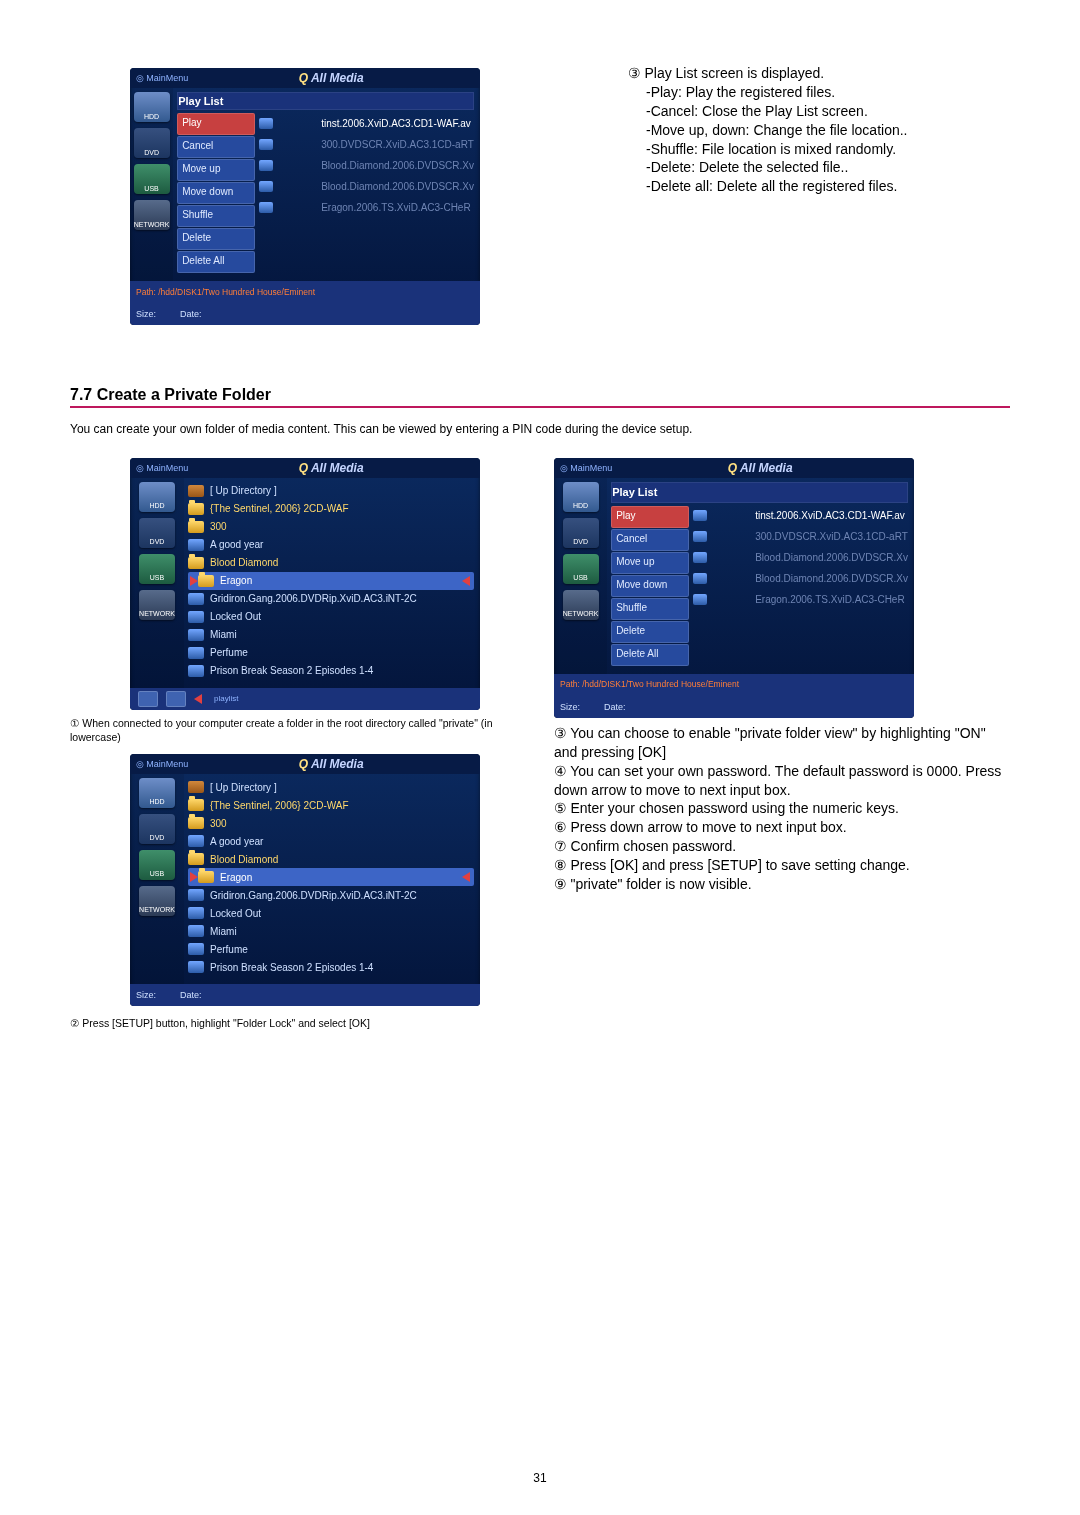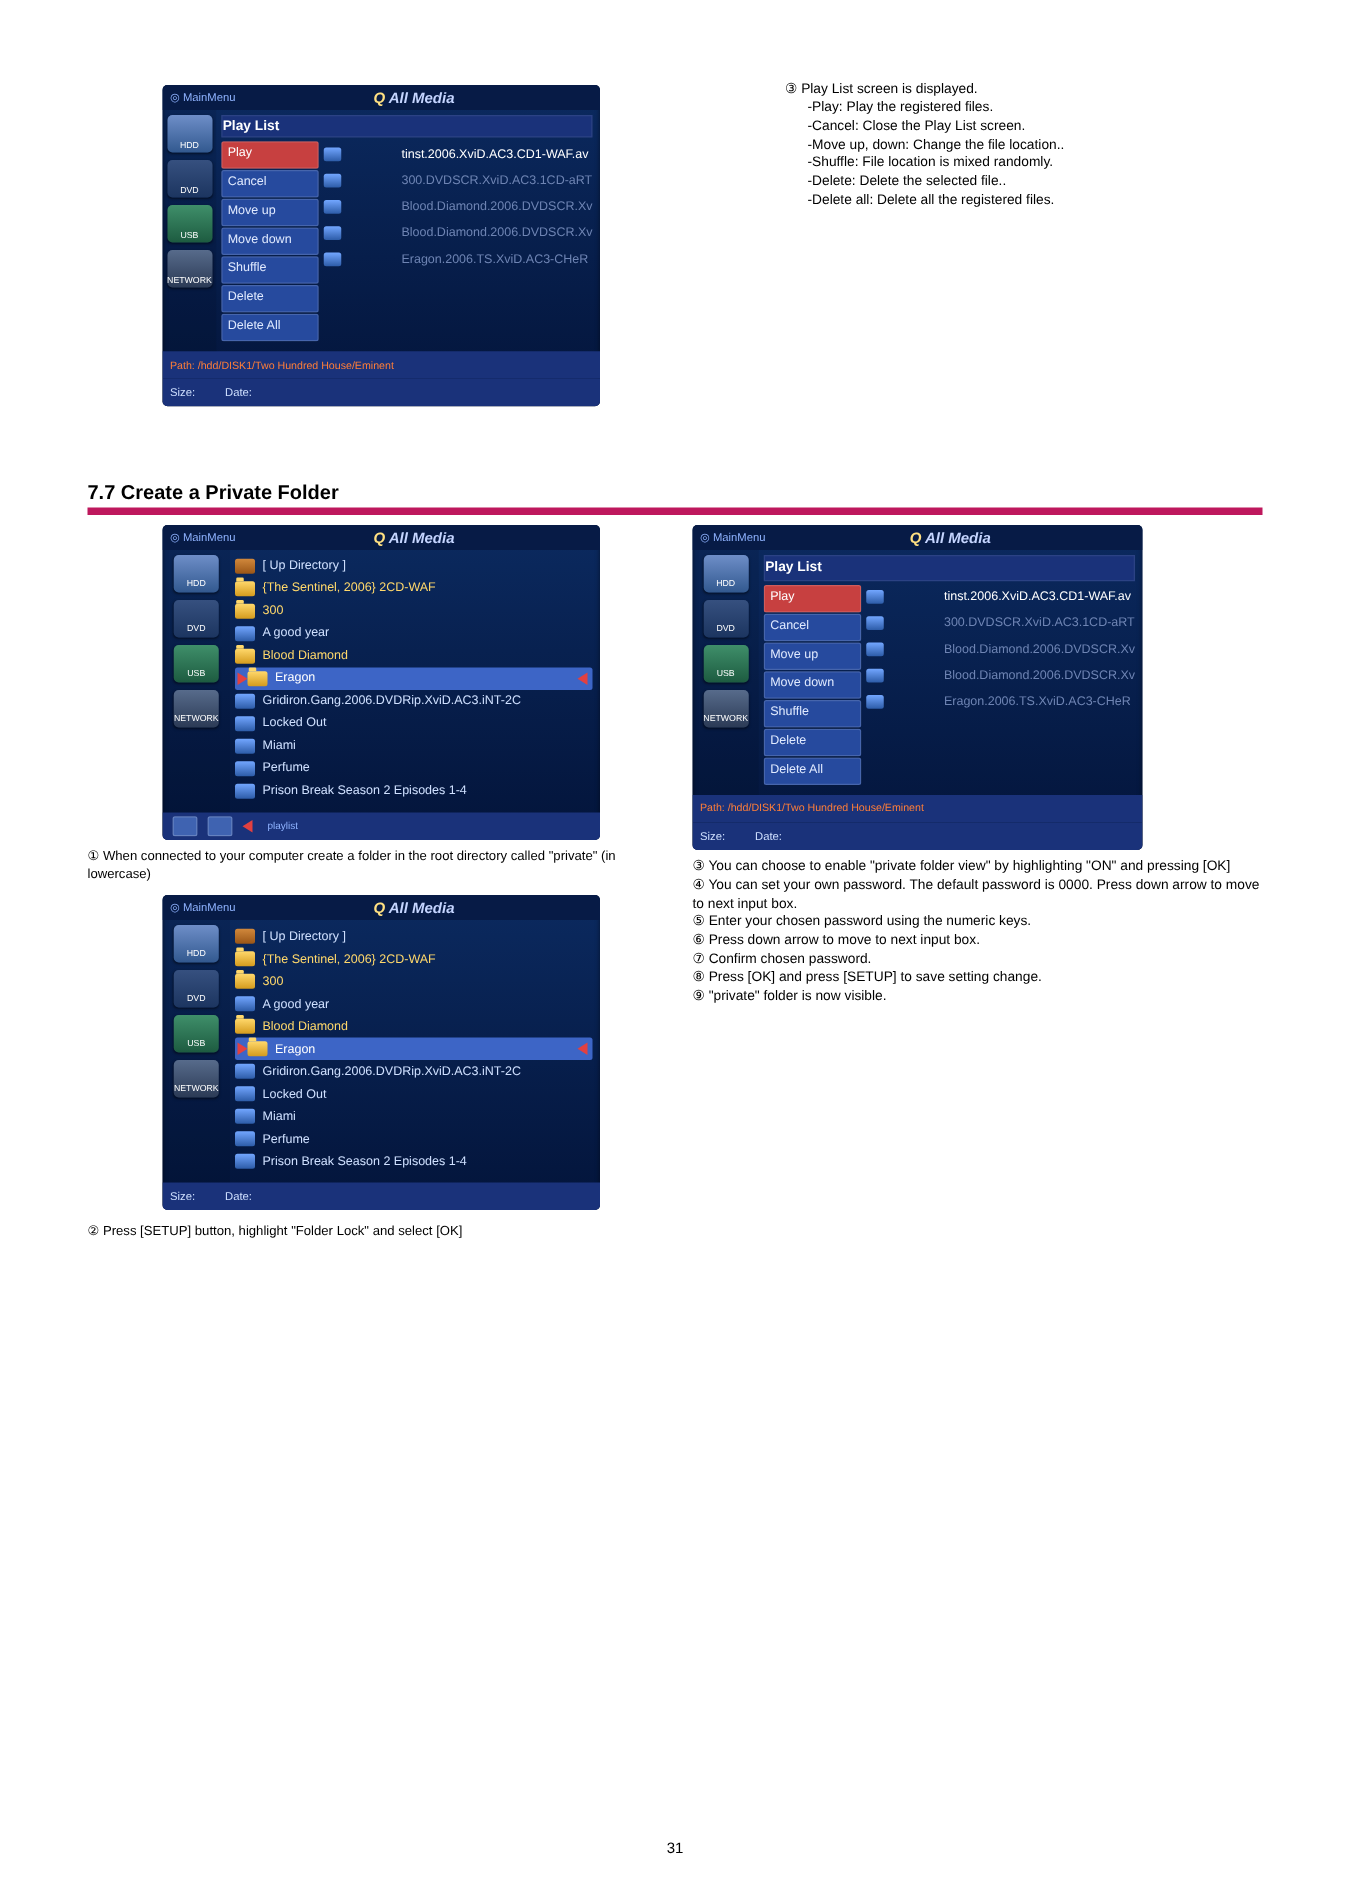--- a/index.html
+++ b/index.html
@@ -17,21 +17,21 @@
   .page {
     position: relative;
     width: 1080px;
     height: 1515px;
     padding: 60px 70px 0 70px;
     box-sizing: border-box;
   }
 
   
   .sectionbar {
-    border-bottom: 6px solid #be185d;
+    border-bottom: 2px solid #be185d;
     margin-top: 30px;
     padding-bottom: 2px;
   }
   .sectionbar h2 {
     margin: 0;
     font-size: 16px;
     font-weight: bold;
   }
   p.body {
     font-size: 12px;
@@ -164,21 +164,21 @@
   .filecol .frow{ display:flex; align-items:center; height:20px; font-size:10px; color:#6e84b3;gap:44px;}
   .filecol .frow.active{ color:#fff; }
   .filecol .frow .bicon{ width:14px;height:11px;margin-right:4px; }
 
   
   .bottomtool { display:flex; align-items:center; gap:8px; padding:3px 8px; background:#1a327a;}
   .smallicon { width:18px;height:14px;border-radius:2px;background:#3f63b1;border:1px solid rgba(255,255,255,.2);}
   .bottomtool .tiny{ font-size:8px;color:#8fb3ff;}
 
   
-  .instr { font-size:11px; line-height:1.35; }
+  .instr { font-size:14px; line-height:1.35; }
   .instr div { margin: 0; }
 
   
   .pagenum { position:absolute; left:0; right:0; bottom:30px; text-align:center; font-size:12px; }
 </style>
 </head>
 <body>
 
 <div class="page">
 
@@ -253,20 +253,21 @@
         <div>-Shuffle: File location is mixed randomly.</div>
         <div>-Delete: Delete the selected file..</div>
         <div>-Delete all: Delete all the registered files.</div>
       </div>
     </div>
   </div>
 
   <div class="sectionbar" style="margin-top:55px;">
     <h2>7.7 Create a Private Folder</h2>
   </div>
+  <p class="body">You can create your own folder of media content. This can be viewed by entering a PIN code during the device setup.</p>
 
 
   <div class="twocol">
 
     <div class="col">
       <div style="padding-left:60px;">
 
         <div class="mediawin">
           <div class="topbar">
             <span class="mainmenu">◎ MainMenu</span>

